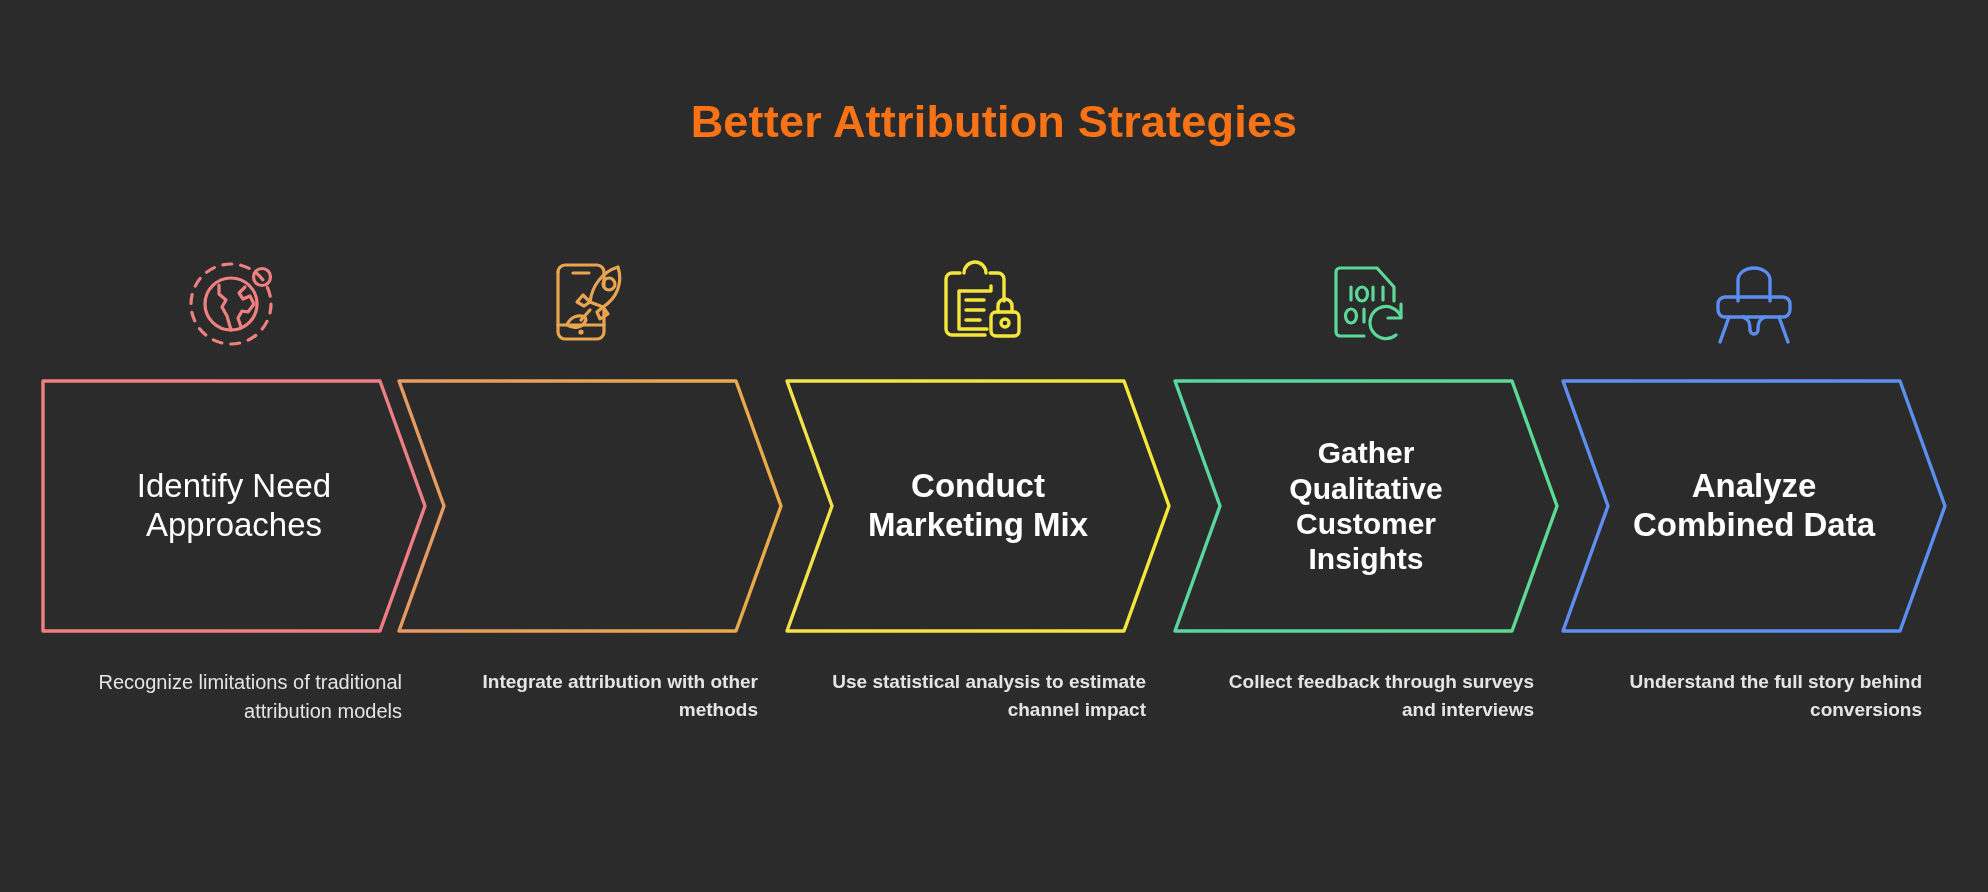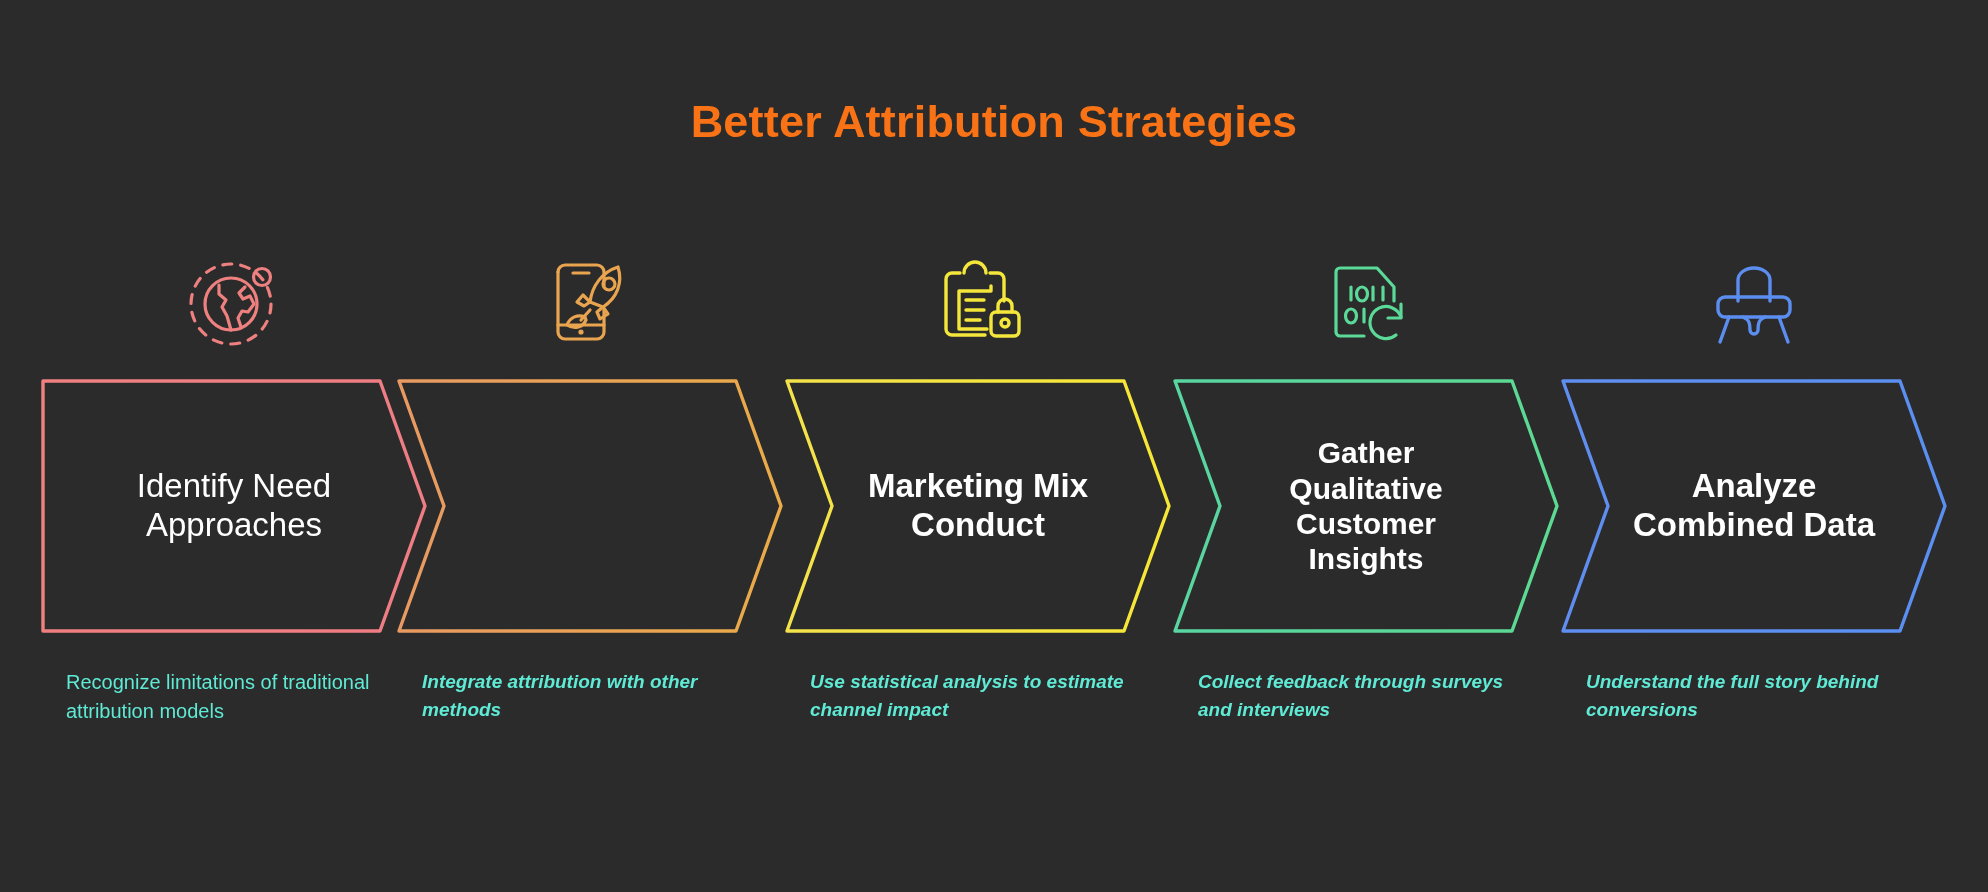--- a/index.html
+++ b/index.html
@@ -97,27 +97,27 @@
   .label-bold   { font-weight: bold;   font-size: 33px; }
   .label-normal { font-weight: normal; font-size: 33px; }
   .label-small  { font-weight: bold;   font-size: 30px; }
 
   
   .step-caption {
     position: absolute;
     top: 652px;
     left: 0;
     width: 100%;
-    text-align: left;
-    color: #5eead4;
+    text-align: right;
+    color: #e5e5e5;
     line-height: 1.45;
     font-size: 19px;
     padding: 0 26px;
   }
-  .cap-bold   { font-weight: bold; font-style: italic; }
+  .cap-bold   { font-weight: bold; }
   .cap-normal { font-weight: normal; font-size: 20px; }
 </style>
 </head>
 <body>
 
 <div id="infographic">
 
   <div id="page-title">Better Attribution Strategies</div>
 
   <div id="steps-row">
@@ -221,22 +221,22 @@
               <stop offset="0%" stop-color="#f3e24a"></stop>
               <stop offset="100%" stop-color="#f6e736"></stop>
             </linearGradient>
           </defs>
           <path d="M3 3 L340 3 L385 128 L340 253 L3 253 L48 128 Z" fill="none" stroke="url(#g3)" stroke-width="3.4" stroke-linejoin="round" vector-effect="non-scaling-stroke"></path>
         </svg>
       </div>
 
       <div class="chevron-label label-bold">
         <div>
+          <span>Conduct</span>
           <span>Marketing Mix</span>
-          <span>Conduct</span>
         </div>
       </div>
 
       <div class="step-caption cap-bold">
         <span>Use statistical analysis to</span>
         <span>estimate channel impact</span>
       </div>
     </div>
 
     <div class="step" style="left:1560px; width:388px;">

